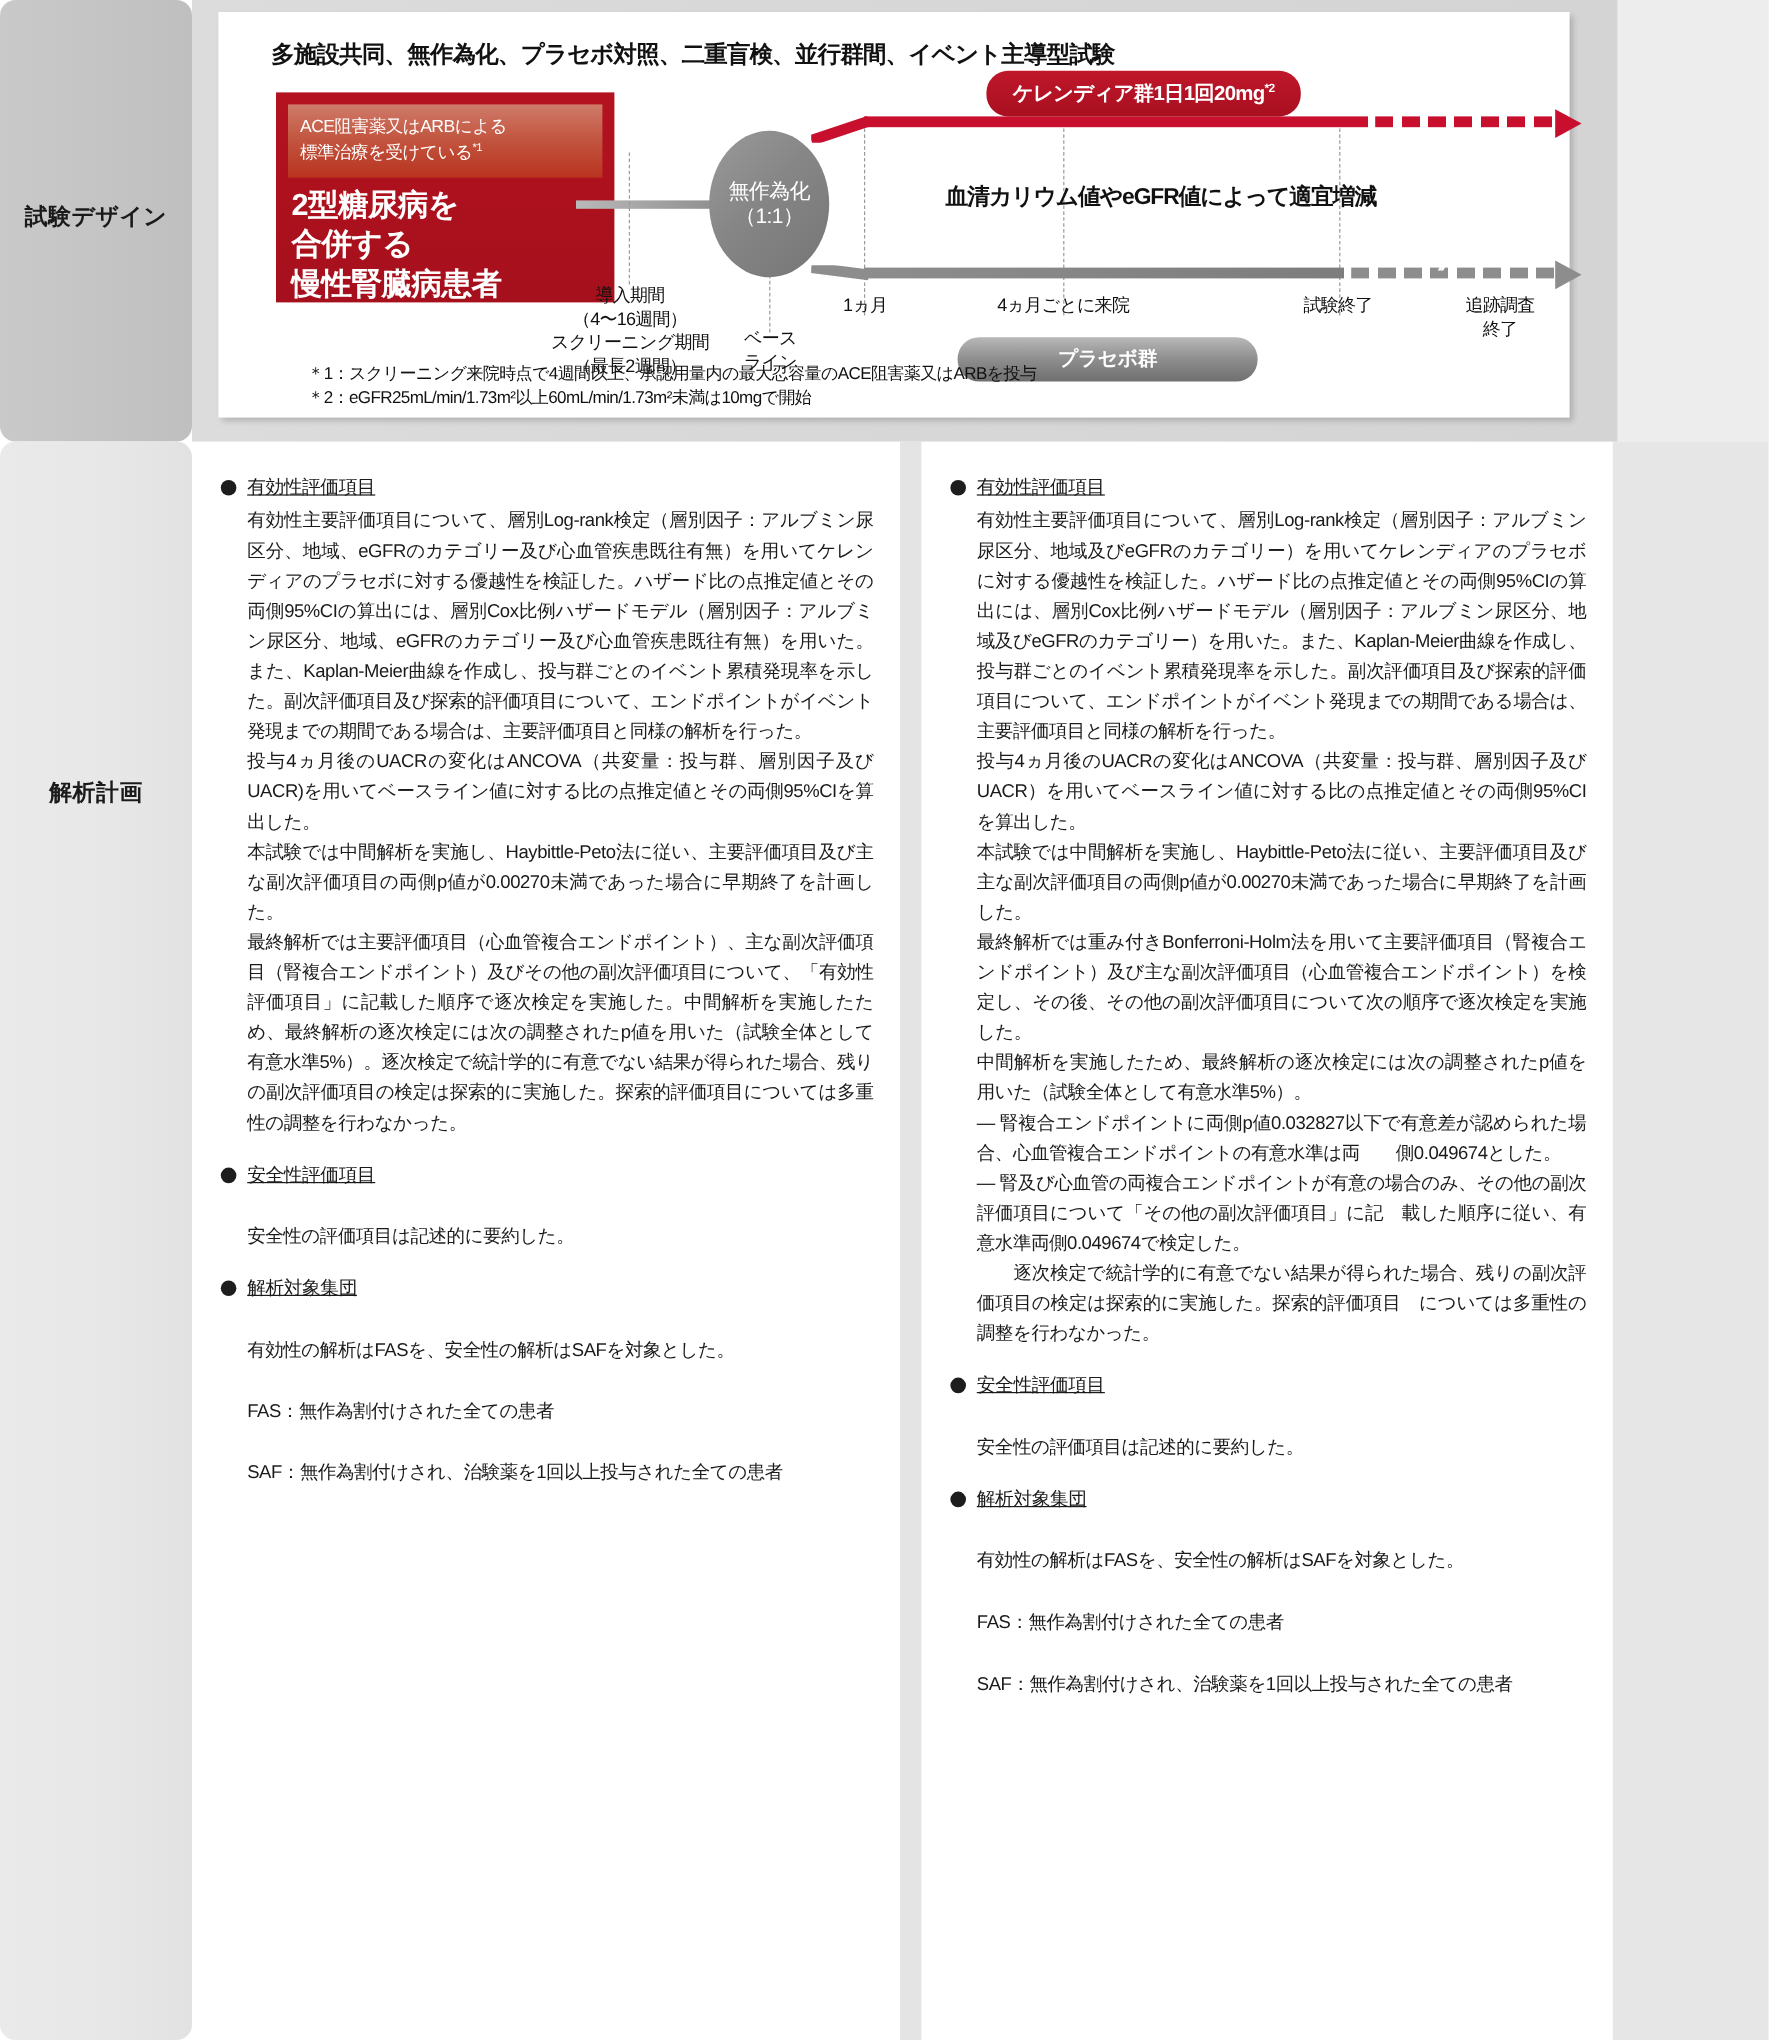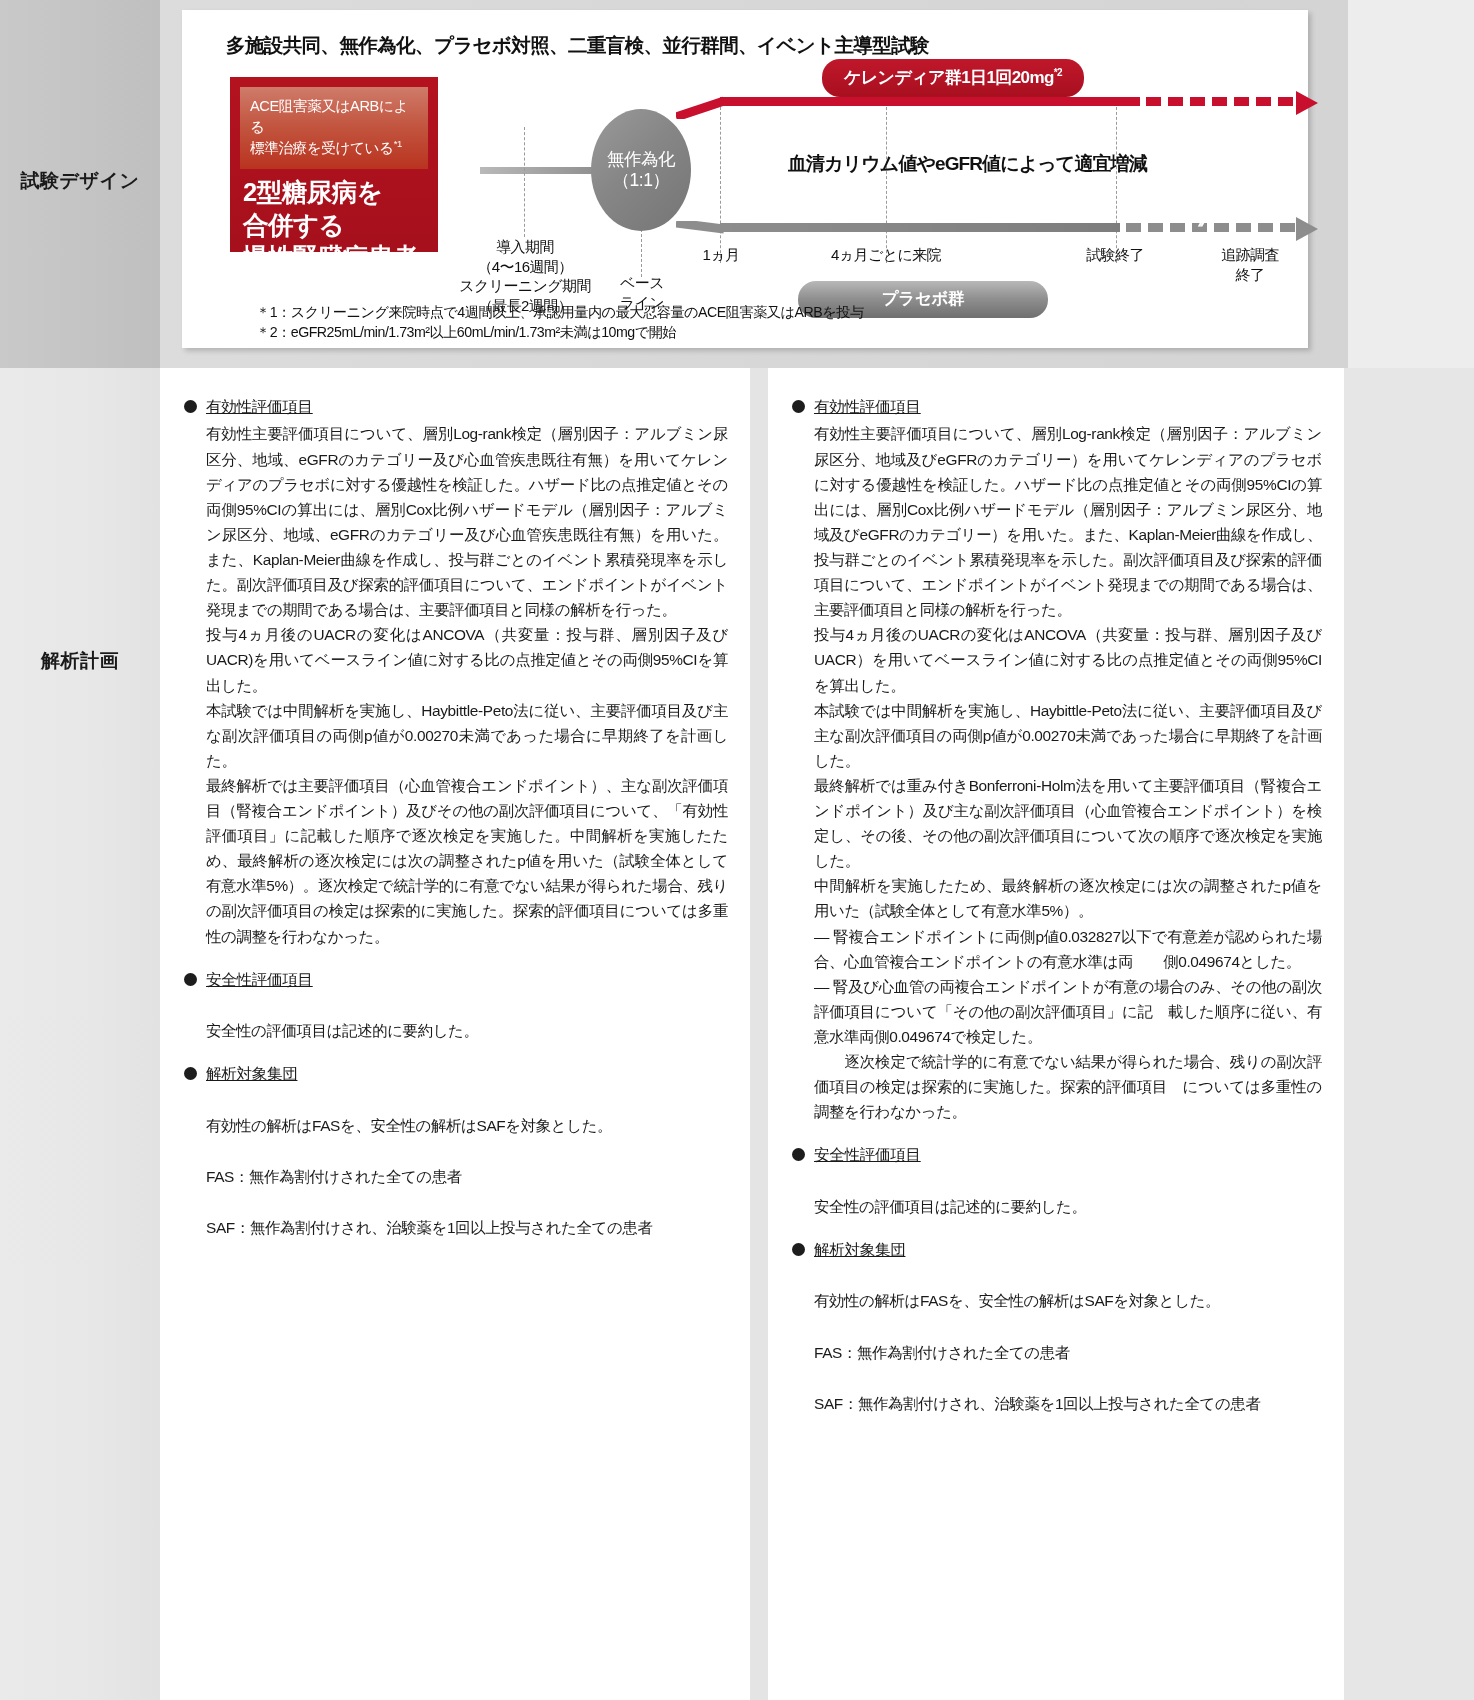--- a/index.html
+++ b/index.html
@@ -35,20 +35,21 @@
     display: flex;
     flex: 1 1 auto;
     min-height: 0;
   }
 
   
   .label-cell {
     width: 160px;
     flex: 0 0 160px;
     position: relative;
+    border-radius: 13px;
   }
   .label-cell.design {
     background: linear-gradient(to right, #c9c9c9 0%, #c4c4c4 55%, #bfbfbf 100%);
   }
   .label-cell.plan {
     background: linear-gradient(to right, #eaeaea 0%, #e7e7e7 60%, #e2e2e2 100%);
   }
   .label-text {
     position: absolute;
     left: 0;
@@ -91,21 +92,21 @@
   .diagram {
     position: relative;
     height: 250px;
   }
 
   
   .patient-box {
     position: absolute;
     left: 22px;
     top: 8px;
-    width: 208px;
+    width: 282px;
     height: 175px;
     background: linear-gradient(to bottom, #b4121f 0%, #a5101c 100%);
     box-sizing: border-box;
     padding: 0;
   }
   .patient-sub {
     background: linear-gradient(to bottom, #cf7b6a 0%, #c2553f 48%, #b9331f 100%);
     margin: 10px 10px 0 10px;
     padding: 9px 10px 10px 10px;
     color: #fff;

